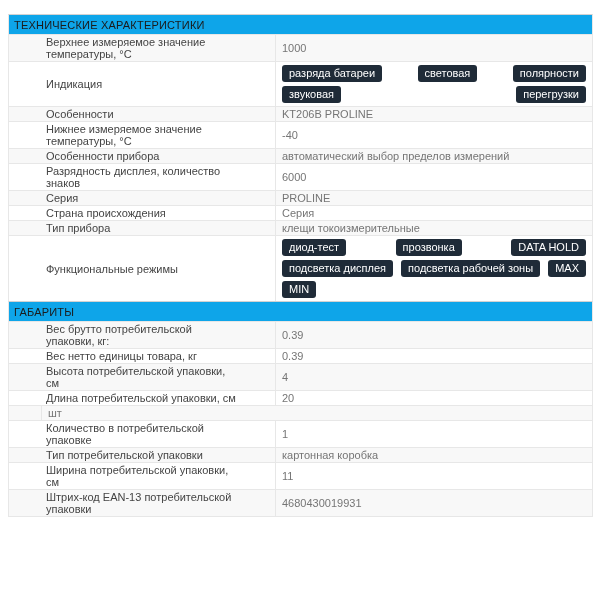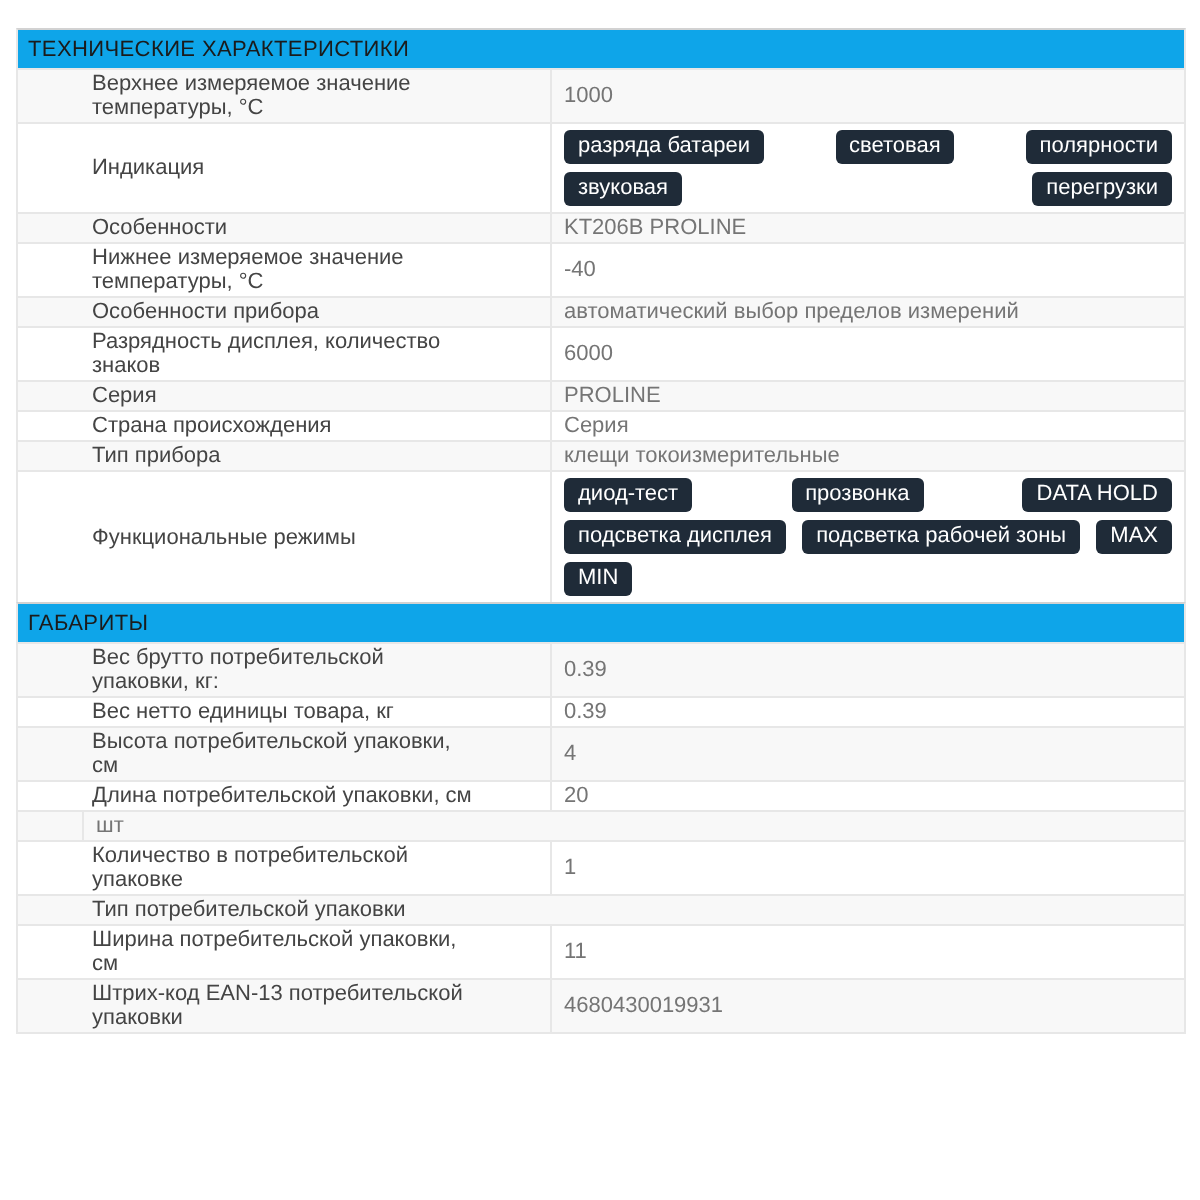--- a/index.html
+++ b/index.html
@@ -175,20 +175,21 @@
     <div class="spec-value">шт</div>
   </div>
 
   <div class="spec-row">
     <div class="spec-label">Количество в потребительской упаковке</div>
     <div class="spec-value">1</div>
   </div>
 
   <div class="spec-row stripe">
     <div class="spec-label">Тип потребительской упаковки</div>
+    <div class="spec-value">картонная коробка</div>
   </div>
 
   <div class="spec-row">
     <div class="spec-label">Ширина потребительской упаковки, см</div>
     <div class="spec-value">11</div>
   </div>
 
   <div class="spec-row stripe">
     <div class="spec-label">Штрих-код EAN-13 потребительской упаковки</div>
     <div class="spec-value">4680430019931</div>

